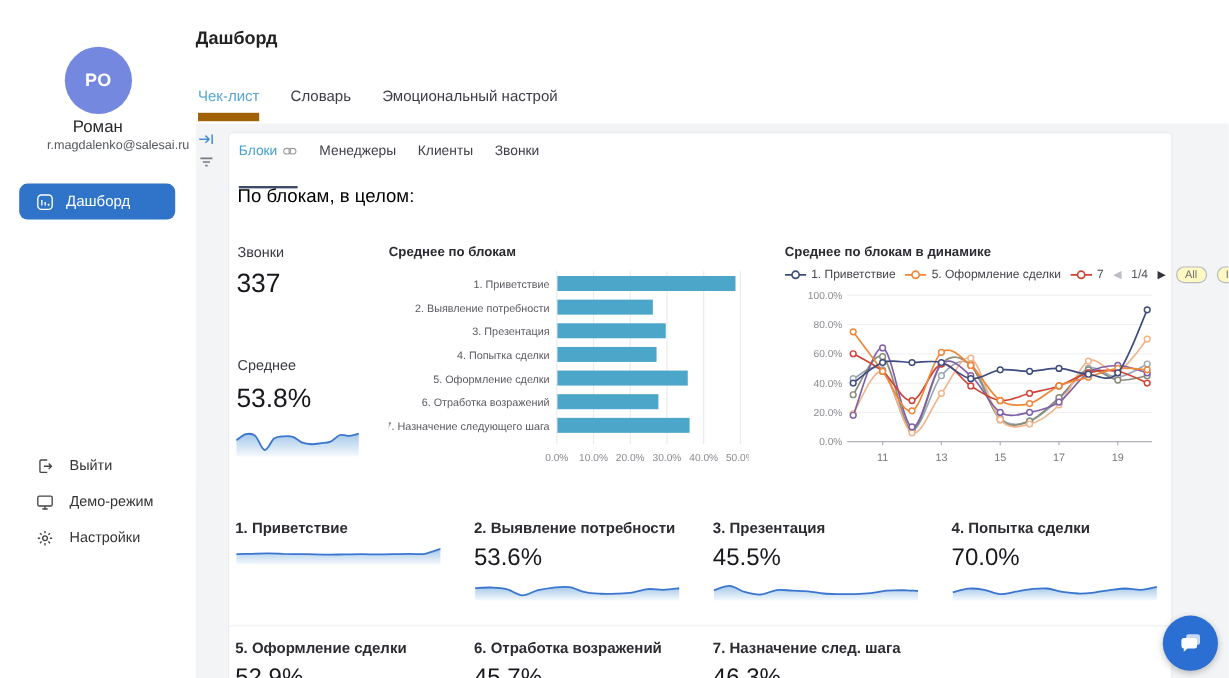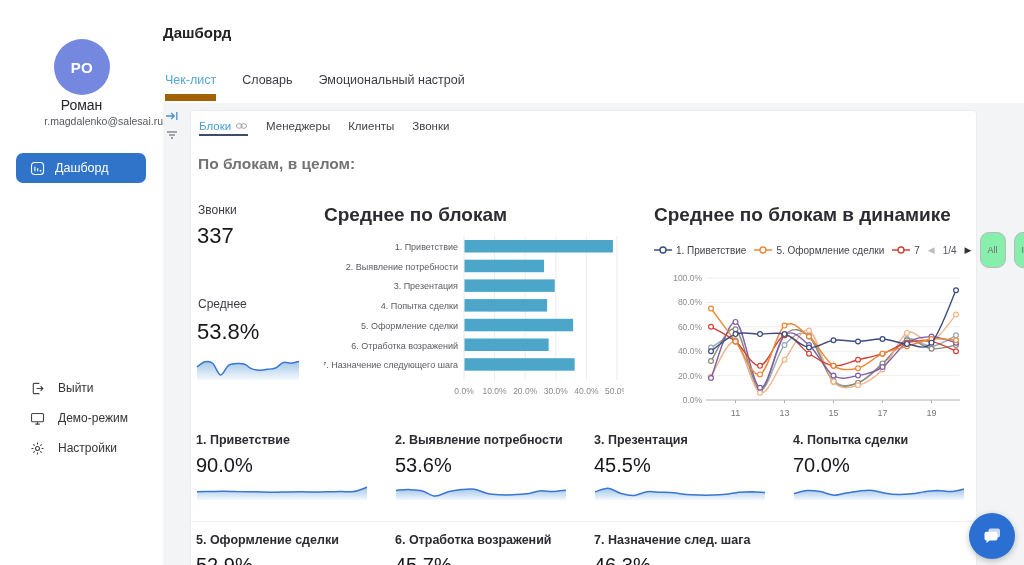--- a/index.html
+++ b/index.html
@@ -5,53 +5,53 @@
   html,body{margin:0;padding:0}
   body{width:1024px;height:565px;overflow:hidden;position:relative;background:#fff;
        font-family:"Liberation Sans",sans-serif;color:#222}
   .abs{position:absolute}
   
   .sidebar{position:absolute;left:0;top:0;width:163px;height:405px;background:#fff;z-index:3}
   .avatar{position:absolute;left:54px;top:39px;width:56px;height:56px;border-radius:50%;
           background:#7588e0;color:#fff;font-weight:bold;font-size:15px;
           display:flex;align-items:center;justify-content:center;letter-spacing:.5px}
   .uname{position:absolute;left:0;top:97px;width:163px;text-align:center;font-weight:normal;font-size:14px;color:#26262b}
-  .uemail{position:absolute;left:0;top:115px;width:163px;text-align:right;font-size:10.5px;color:#55585e}
+  .uemail{position:absolute;left:17px;top:115px;width:163px;text-align:center;font-size:10.5px;color:#55585e}
   .navbtn{position:absolute;left:16px;top:153px;width:130px;height:30px;background:#2f74c9;border-radius:7px;
           display:flex;align-items:center;gap:10px;padding-left:14px;box-sizing:border-box;cursor:pointer}
   .navbtn span{color:#fff;font-size:12.5px}
   .sfoot{position:absolute;left:30px;display:flex;gap:13px;font-size:12px;color:#333;cursor:pointer}
   
   .ptitle{position:absolute;left:163px;top:24px;font-size:15px;font-weight:bold;color:#222}
   .tabs{position:absolute;left:165px;top:73px;display:flex;gap:26px;font-size:12.5px;color:#3c3c46;z-index:2}
   .tab{padding-bottom:10px;cursor:pointer;white-space:nowrap}
   .tab.active{color:#55a6d2;border-bottom:7px solid #a16207;padding-bottom:7px}
   
   .graybg{position:absolute;left:163px;top:103px;width:861px;height:462px;background:#f3f4f6}
   .railicon{position:absolute;width:16px;height:16px;cursor:pointer}
   .card{position:absolute;left:190px;top:110px;width:787px;height:470px;background:#fff;
         border:1px solid #ececef;border-radius:4px;box-sizing:border-box}
   .itabs{position:absolute;left:8px;top:9px;display:flex;gap:18px;font-size:11.5px;color:#3f3f48;align-items:flex-start}
   .itab{padding-bottom:9px;cursor:pointer;display:flex;align-items:center;gap:4px;white-space:nowrap}
-  .itab.active{color:#4aa0ce;border-bottom:2.5px solid #3f4b68;padding-bottom:2px}
-  .heading{position:absolute;left:7px;top:44px;font-size:15.5px;font-weight:bold;color:#737373}
+  .itab.active{color:#4aa0ce;border-bottom:2.5px solid #3f4b68;padding-bottom:23px}
+  .heading{position:absolute;left:7px;top:44px;font-size:15.5px;font-weight:normal;color:#000000}
   .statlbl{position:absolute;left:7px;font-size:12px;color:#3a3a42;font-weight:500}
   .statval{position:absolute;left:6px;font-size:22px;color:#17171c}
   .cardlbl{font-size:12.5px;font-weight:bold;color:#2b2b31}
   .cardval{font-size:20px;color:#17171c;margin-top:7px}
   .statcard{position:absolute;width:180px}
-  .charttitle{font-size:19px;font-weight:bold;color:#2b2b31}
+  .charttitle{font-size:11px;font-weight:bold;color:#2b2b31}
   .legendrow{display:flex;align-items:center;gap:8px;margin-top:6px;font-size:10px;color:#44444c;white-space:nowrap}
   .legitem{display:flex;align-items:center;gap:4px;cursor:pointer}
   .pagarrow{font-size:9px;cursor:pointer;line-height:1}
   .pagarrow.prev{color:#bcbcc2}
   .pagarrow.next{color:#33333a}
   .pagnum{font-size:10px;color:#55555c}
   .pill{border:1px solid #b9b9c0;border-radius:9px;font-size:9px;color:#6a6a72;
-        padding:12px 7px;cursor:pointer;background:#86efac}
+        padding:1px 7px;cursor:pointer;background:#fef9c3}
   .rowdiv{position:absolute;left:0px;top:410px;width:785px;height:1px;background:#f1f1f4}
   .fab{position:absolute;left:969px;top:513px;width:46px;height:46px;border-radius:50%;
        background:#2b6fd3;display:flex;align-items:center;justify-content:center;cursor:pointer;
        box-shadow:0 2px 6px rgba(0,0,0,.25);z-index:5}
   svg{display:block}
 </style>
 </head>
 <body>
 
 <div class="sidebar">
@@ -339,21 +339,20 @@
           <circle cx="277.5" cy="72.66" r="2.4" fill="#fff" stroke="#3d4c7e" stroke-width="1.2"></circle>
           <circle cx="302" cy="20.200000000000003" r="2.4" fill="#fff" stroke="#3d4c7e" stroke-width="1.2"></circle>
         </svg>
       </div>
   </div>
 
   <div class="rowdiv"></div>
 
   <div class="statcard" style="left:5px;top:322px">
     <div class="cardlbl">1. Приветствие</div>
-    <div class="cardval">90.0%</div>
     <div style="margin-top:6px">
         <svg width="172" height="18" viewBox="0 0 172 18">
           <defs>
             <linearGradient id="sg1" x1="0" y1="0" x2="0" y2="1">
               <stop offset="0%" stop-color="#5a9bd8" stop-opacity="0.55"></stop>
               <stop offset="100%" stop-color="#5a9bd8" stop-opacity="0.05"></stop>
             </linearGradient>
           </defs>
           <path d="M1,8.85C3.2,8.8,9.7,8.6,14.1,8.5C18.4,8.4,22.8,8.2,27.2,8.2C31.5,8.2,35.9,8.4,40.2,8.5C44.6,8.5,48.9,8.6,53.3,8.7C57.7,8.8,62.0,8.9,66.4,9.0C70.7,9.1,75.1,9.2,79.5,9.2C83.8,9.2,88.2,9.0,92.5,9.0C96.9,8.9,101.3,8.8,105.6,8.8C110.0,8.8,114.3,9.0,118.7,9.0C123.1,9.0,127.4,8.9,131.8,8.8C136.1,8.8,140.5,8.7,144.8,8.6C149.2,8.5,153.6,9.2,157.9,8.5C162.3,7.7,168.8,5.0,171.0,4.3L171,17.5L1,17.5Z" fill="url(#sg1)"></path>
           <path d="M1,8.85C3.2,8.8,9.7,8.6,14.1,8.5C18.4,8.4,22.8,8.2,27.2,8.2C31.5,8.2,35.9,8.4,40.2,8.5C44.6,8.5,48.9,8.6,53.3,8.7C57.7,8.8,62.0,8.9,66.4,9.0C70.7,9.1,75.1,9.2,79.5,9.2C83.8,9.2,88.2,9.0,92.5,9.0C96.9,8.9,101.3,8.8,105.6,8.8C110.0,8.8,114.3,9.0,118.7,9.0C123.1,9.0,127.4,8.9,131.8,8.8C136.1,8.8,140.5,8.7,144.8,8.6C149.2,8.5,153.6,9.2,157.9,8.5C162.3,7.7,168.8,5.0,171.0,4.3" fill="none" stroke="#3a76cf" stroke-width="1.5"></path>

